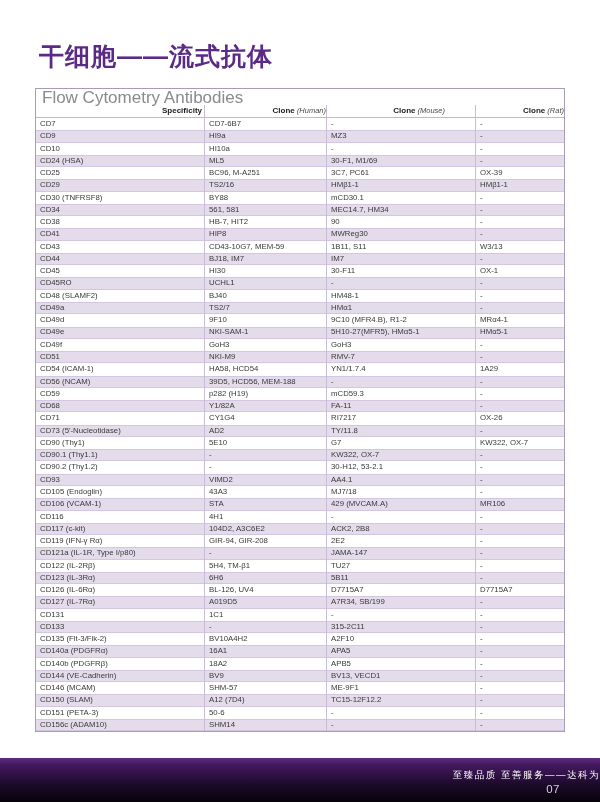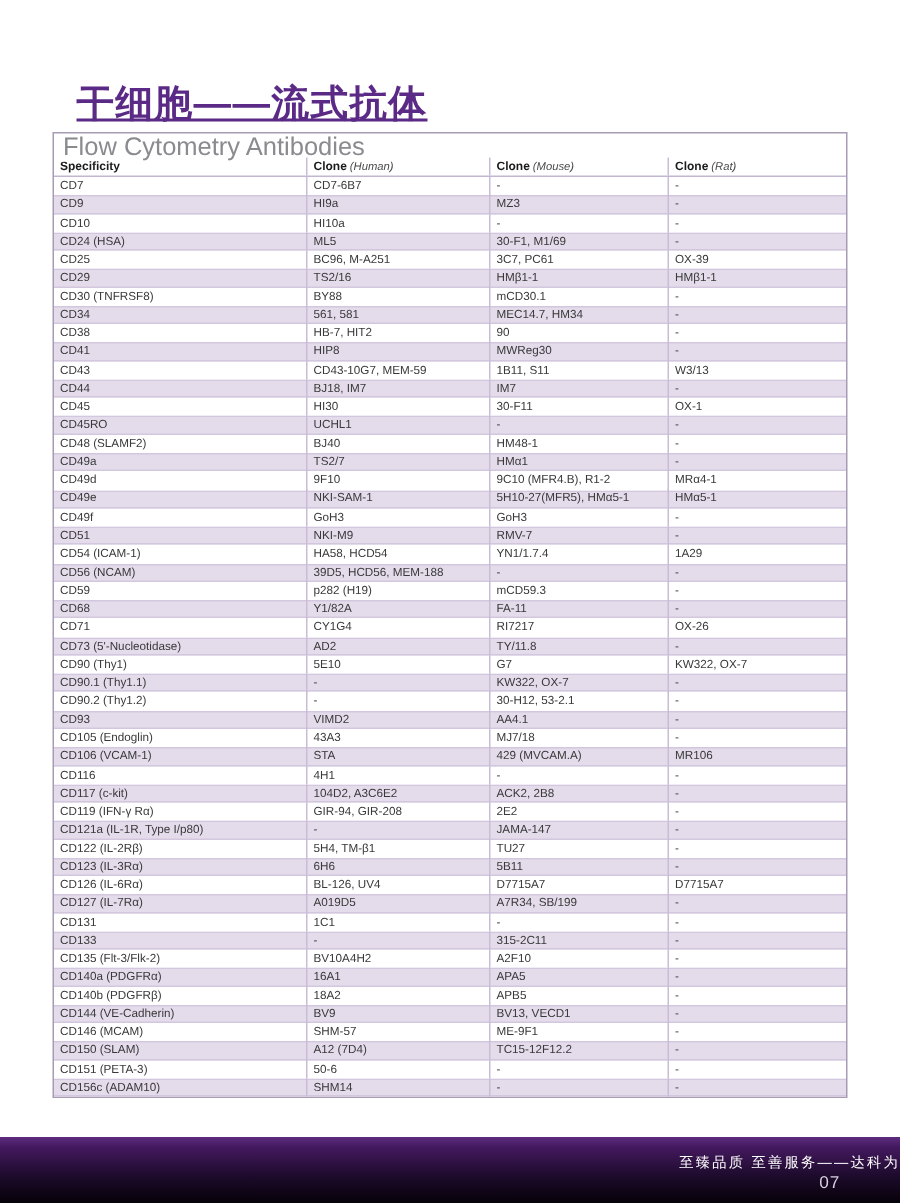--- a/index.html
+++ b/index.html
@@ -2,38 +2,38 @@
 <html><head>
 <meta charset="utf-8">
 <style>
   html,body { margin:0; padding:0; }
   body {
     width:600px; height:802px; position:relative; overflow:hidden;
     background:#ffffff;
     font-family:"Liberation Sans", sans-serif;
   }
   .page-title {
-    position:absolute; left:35px; top:36px; margin:16px;
-    font-size:25px; font-weight:bold; color:#5b2a86; letter-spacing:1px;text-decoration:underline;
+    position:absolute; left:35px; top:36px; margin:4px;
+    font-size:25px; font-weight:bold; color:#5b2a86; letter-spacing:1px;
   }
   .tablewrap {
     position:absolute; left:35px; top:88px; width:528px;
     border:1px solid #a89cb5; background:#fff;
   }
   .table-title {
     height:16px; line-height:17px; padding-left:6px;
     font-size:17px; color:#8a8a8f;
   }
   .thead { display:flex; height:12px; border-bottom:1px solid #c3b6d0; }
   .hcell {
     font-size:8px; font-weight:bold; color:#1b1b1d; line-height:12px;
-    padding-left:4px; box-sizing:border-box; white-space:nowrap; overflow:hidden;
+    padding-left:4px; box-sizing:border-box; white-space:nowrap; overflow:hidden;text-align:right;
   }
   .hcell .species { font-weight:normal; font-style:italic; color:#4a4a4a; font-size:7.5px; margin-left:2px; }
-  .c0 { width:168px; } .c1 { width:122px; } .c2 { width:119px; } .c3 { width:119px; flex:1; }
+  .c0 { width:168px; } .c1 { width:122px; } .c2 { width:119px; } .c3 { width:119px; flex:1;margin-left:30px; }
   .hcell.c1, .hcell.c2, .hcell.c3,
   .cell.c1, .cell.c2, .cell.c3 { border-left:1px solid #c9bcd6; }
   .trow { display:flex; height:12.28px; }
   .trow.alt {
     background:#e4dcea;
     box-shadow: inset 0 1px 0 #d2c7de, inset 0 -1px 0 #d2c7de;
     align-items: center;
   }
   .cell {
     font-size:7.8px; line-height:12.4px; color:#39393b;

